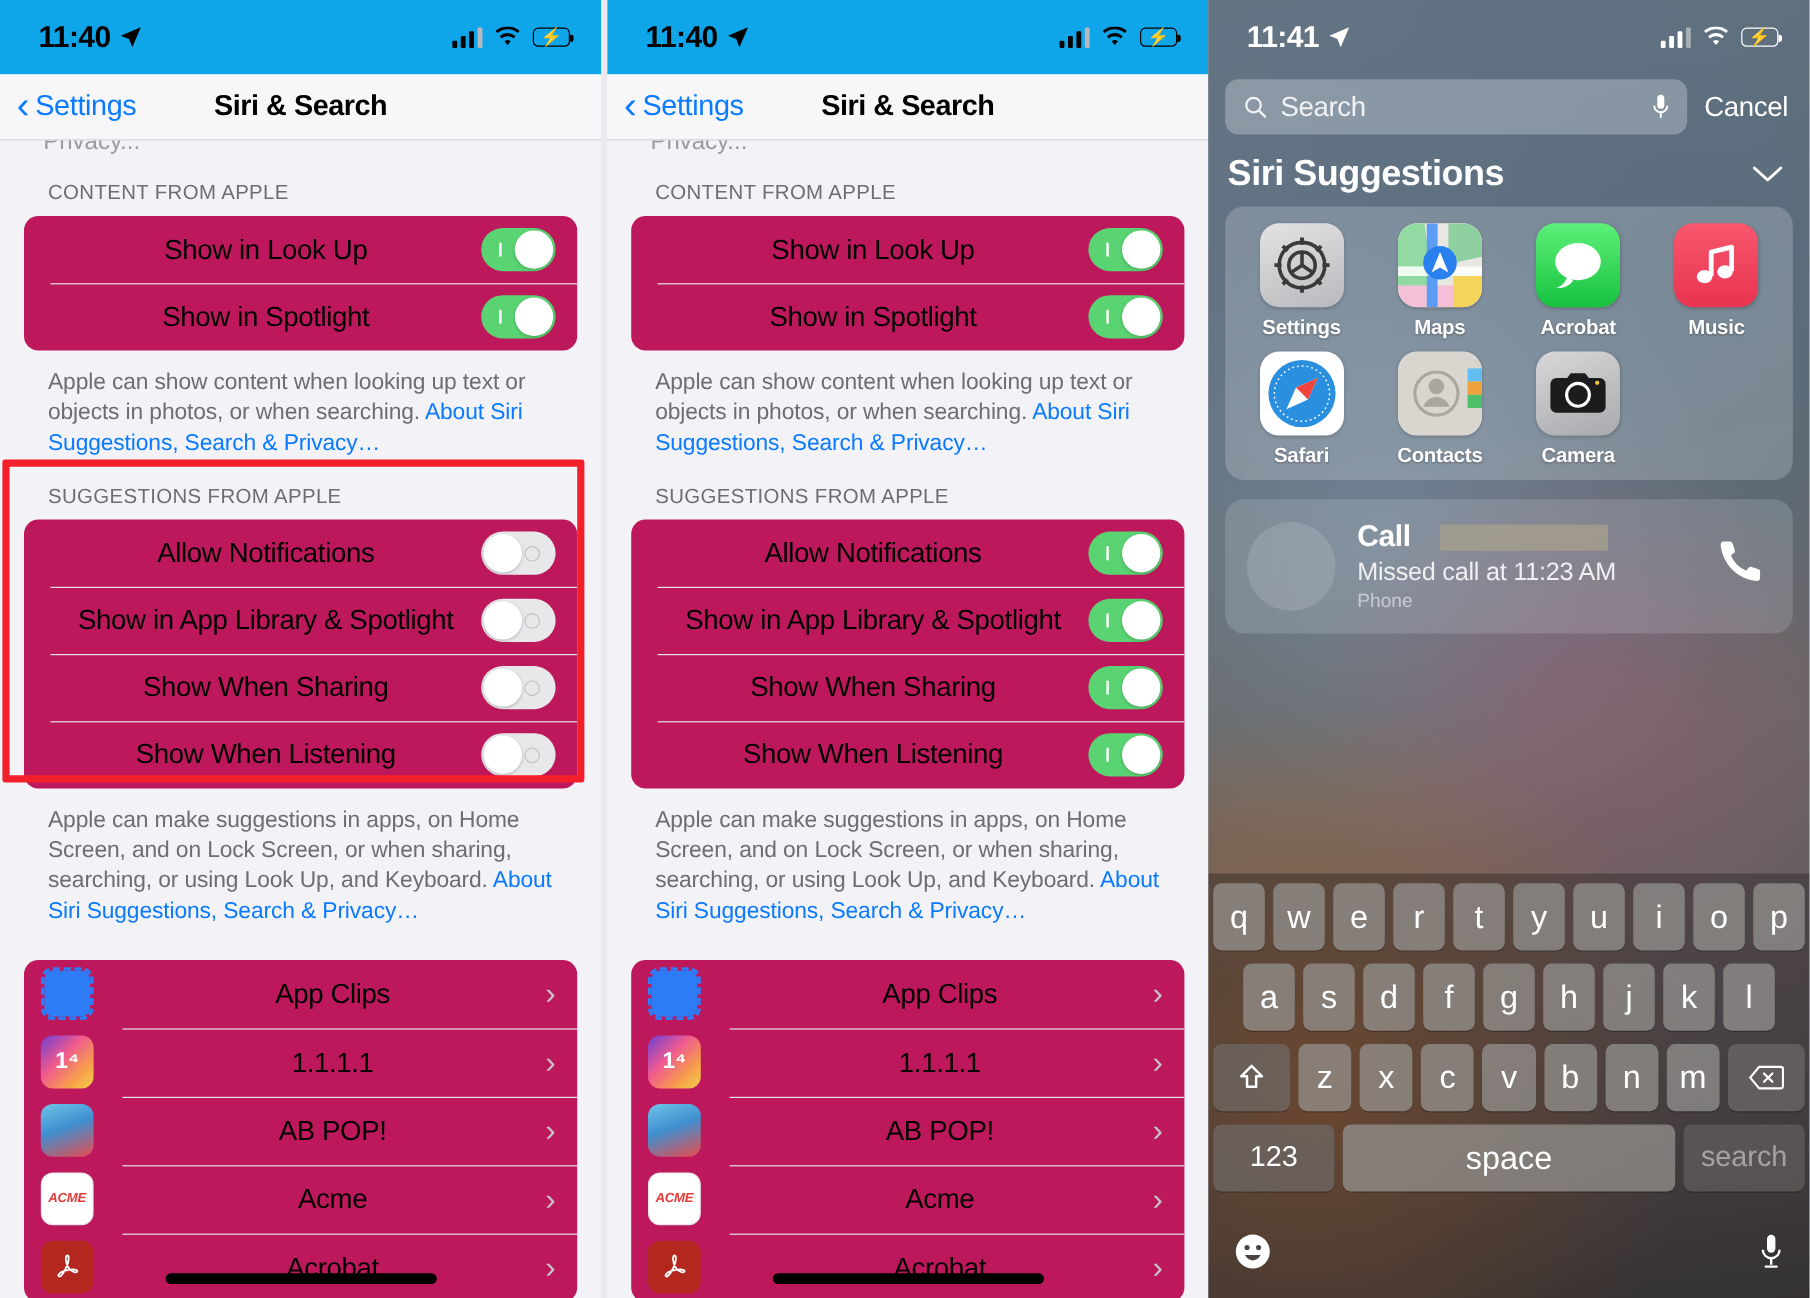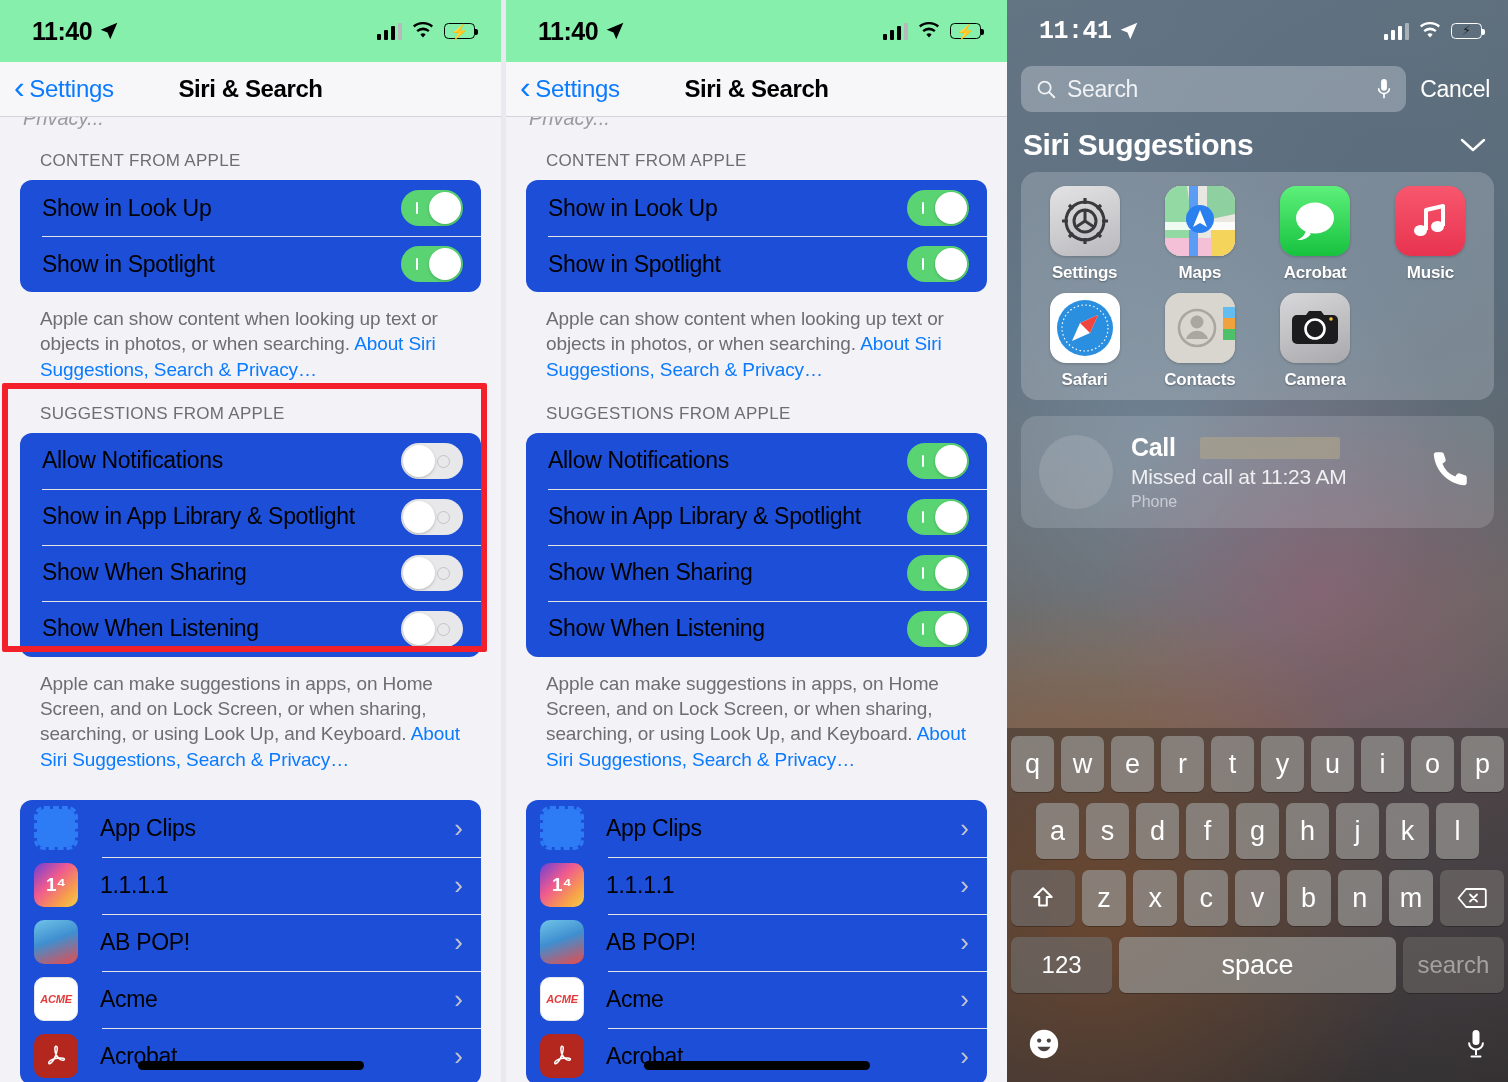--- a/index.html
+++ b/index.html
@@ -22,21 +22,21 @@
   }
   .gap { flex: 0 0 5px; height: 1082px; background: #e9e9ef; }
 
   
   .statusbar {
     height: 62px;
     display: flex;
     align-items: center;
     justify-content: space-between;
     padding: 0 26px 0 32px;
-    background: #86efac;
+    background: #0ea5e9;
   }
   .sb-time {
     font-size: 25px;
     font-weight: bold;
     color: #000;
     letter-spacing: -0.5px;
     display: flex;
     align-items: center;
     gap: 7px;
   }
@@ -78,34 +78,35 @@
   .nav-back .chev { font-size: 32px; font-weight: 300; line-height: 0.8; margin-top:-2px;}
   .nav-title {
     position: absolute; left: 0; right: 0; text-align: center;
     font-size: 24px; font-weight: bold; color: #000; letter-spacing: -0.4px;
     pointer-events: none;
   }
 
   .scroll { position: relative; }
 
   .ghost-row { height: 12px; overflow: hidden; }
-  .ghost-row span { font-size: 20px; color: #9a9aa0; display:block; margin-top:-10px; padding-left:23px;font-style:italic;}
+  .ghost-row span { font-size: 20px; color: #9a9aa0; display:block; margin-top:-10px; padding-left:36px;}
 
   .sec-hdr {
     font-size: 17px;
     color: #6d6d72;
     letter-spacing: 0.3px;
     padding: 22px 0 9px 40px;
     text-transform: uppercase;
   }
   .card {
-    background: #1d4ed8;
+    background: #be185d;
     margin: 0 20px;
     border-radius: 12px;
     overflow: hidden;
+    text-align: center;
   }
   .row {
     display: flex; align-items: center;
     height: 56px; padding: 0 18px 0 22px;
     position: relative;
   }
   .row + .row::before {
     content: ''; position: absolute; left: 22px; right: 0; top: 0;
     height: 1px; background: #e3e3e7;
   }
@@ -192,21 +193,21 @@
       radial-gradient(circle at 30% 42%, rgba(128,150,170,0.5) 0%, rgba(128,150,170,0) 40%),
       radial-gradient(circle at 80% 24%, rgba(86,108,128,0.6) 0%, rgba(86,108,128,0) 45%),
       radial-gradient(circle at 20% 20%, rgba(100,120,140,0.6) 0%, rgba(100,120,140,0) 50%),
       radial-gradient(circle at 85% 72%, rgba(120,100,110,0.5) 0%, rgba(120,100,110,0) 38%),
       linear-gradient(170deg, #63727f 0%, #5e6a73 30%, #6b6560 58%, #4f4e55 80%, #3b3a3e 100%);
   }
   .sp-overlay { position:absolute; inset:0; display:flex; flex-direction:column; }
 
   .sp-status {
     height: 62px; display:flex; align-items:center; justify-content:space-between;
-    padding: 0 26px 0 32px; color:#fff;font-family:Liberation Mono, monospace;
+    padding: 0 26px 0 32px; color:#fff;
   }
   .sp-status .sb-time { color:#fff; }
   .sp-status .sig i { background:#fff; }
   .sp-status .sig i:nth-child(4){ background: rgba(255,255,255,.45); }
   .sp-status .batt { border-color:#fff; }
   .sp-status .batt::after { background:#fff; }
   .sp-status .batt .bolt { color:#1d1d1f; }
 
   .sp-searchrow { display:flex; align-items:center; gap:14px; padding: 4px 16px 0 14px; }
   .sp-searchbar {

